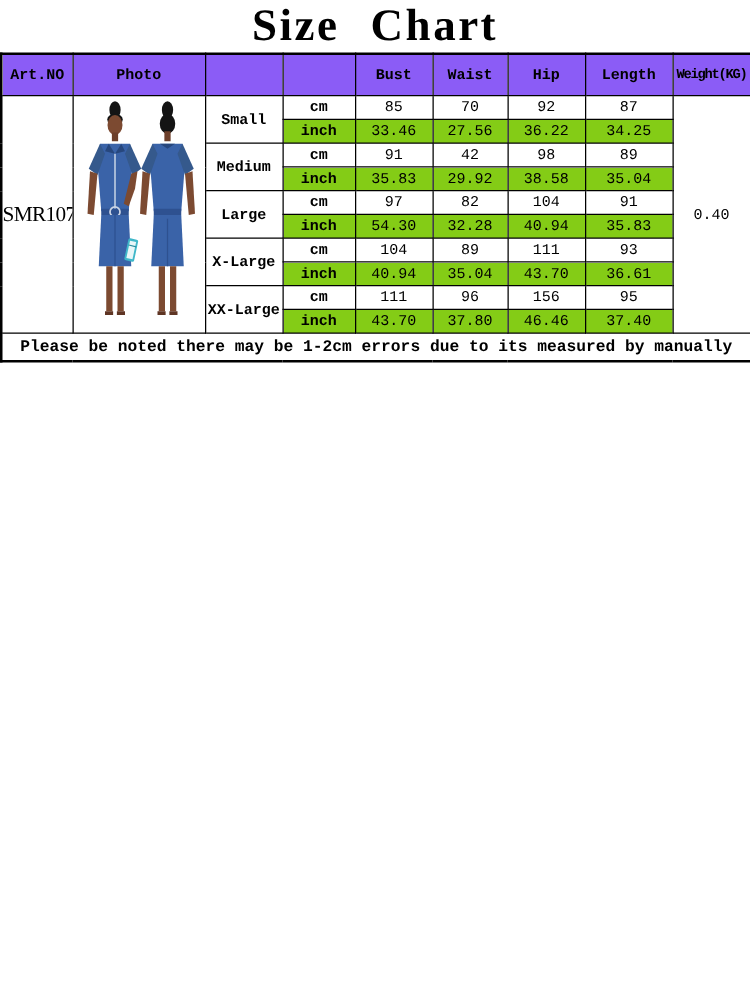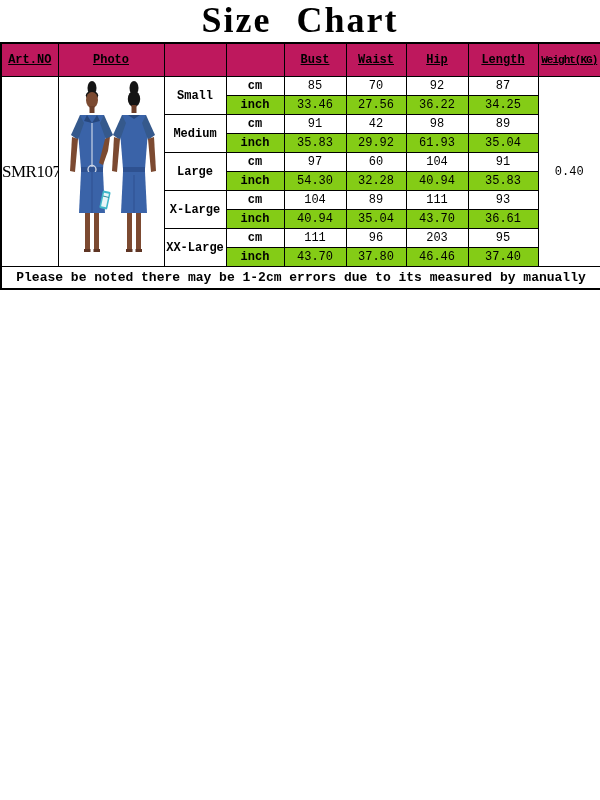--- a/index.html
+++ b/index.html
@@ -21,22 +21,22 @@
   table.size-chart {
     border-collapse: collapse; table-layout: fixed;
     width: 600px; border: 2px solid #000;
   }
   .size-chart th, .size-chart td {
     border: 1px solid #000; padding: 0; margin: 0;
     text-align: center; vertical-align: middle;
     overflow: hidden; white-space: nowrap;
   }
   .size-chart thead th {
-    background: #be185d; height: 32px;
-    font-size: 12px; font-weight: bold; text-decoration: underline;
+    background: #8b5cf6; height: 32px;
+    font-size: 12px; font-weight: bold;
   }
   .size-chart thead th.th-weight { font-size: 11px; letter-spacing: -1px; margin-top: 24px; }
   .size-chart tbody td { height: 18px; font-size: 12px; font-weight: normal; background: #fff; }
   .size-chart td.sz-label, .size-chart td.unit-label { font-weight: bold; }
   .size-chart tr.inch-row td.shaded { background: #84cc16; }
   .size-chart td.artno-cell { font-size: 17px; letter-spacing: -0.5px; font-family: Liberation Serif, serif; }
   .size-chart td.photo-cell { padding: 0; }
   .size-chart tr.note-row td {
     height: 21px; font-weight: bold; font-size: 13px;
     letter-spacing: 0; background: #fff;
@@ -153,29 +153,29 @@
         <td class="unit-label">cm</td>
         <td>91</td>
         <td>42</td>
         <td>98</td>
         <td>89</td>
       </tr>
       <tr class="inch-row">
         <td class="unit-label shaded">inch</td>
         <td class="shaded">35.83</td>
         <td class="shaded">29.92</td>
-        <td class="shaded">61.93</td>
+        <td class="shaded">38.58</td>
         <td class="shaded">35.04</td>
       </tr>
 
       <tr>
         <td rowspan="2" class="sz-label">Large</td>
         <td class="unit-label">cm</td>
         <td>97</td>
-        <td>60</td>
+        <td>82</td>
         <td>104</td>
         <td>91</td>
       </tr>
       <tr class="inch-row">
         <td class="unit-label shaded">inch</td>
         <td class="shaded">54.30</td>
         <td class="shaded">32.28</td>
         <td class="shaded">40.94</td>
         <td class="shaded">35.83</td>
       </tr>
@@ -194,21 +194,21 @@
         <td class="shaded">35.04</td>
         <td class="shaded">43.70</td>
         <td class="shaded">36.61</td>
       </tr>
 
       <tr>
         <td rowspan="2" class="sz-label">XX-Large</td>
         <td class="unit-label">cm</td>
         <td>111</td>
         <td>96</td>
-        <td>203</td>
+        <td>156</td>
         <td>95</td>
       </tr>
       <tr class="inch-row">
         <td class="unit-label shaded">inch</td>
         <td class="shaded">43.70</td>
         <td class="shaded">37.80</td>
         <td class="shaded">46.46</td>
         <td class="shaded">37.40</td>
       </tr>
 

